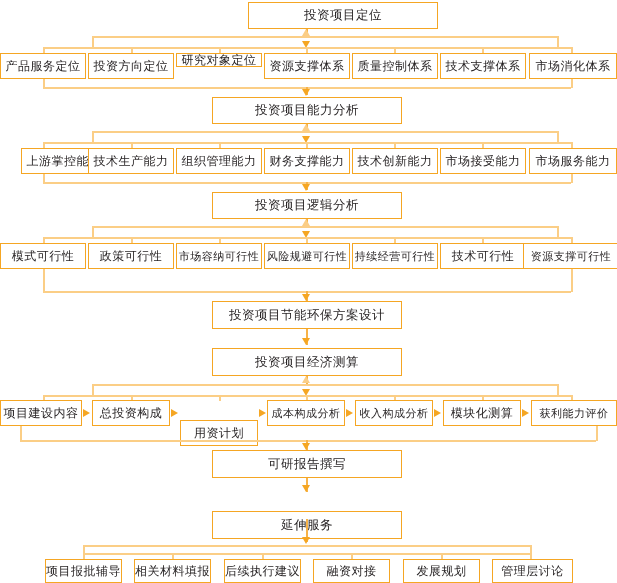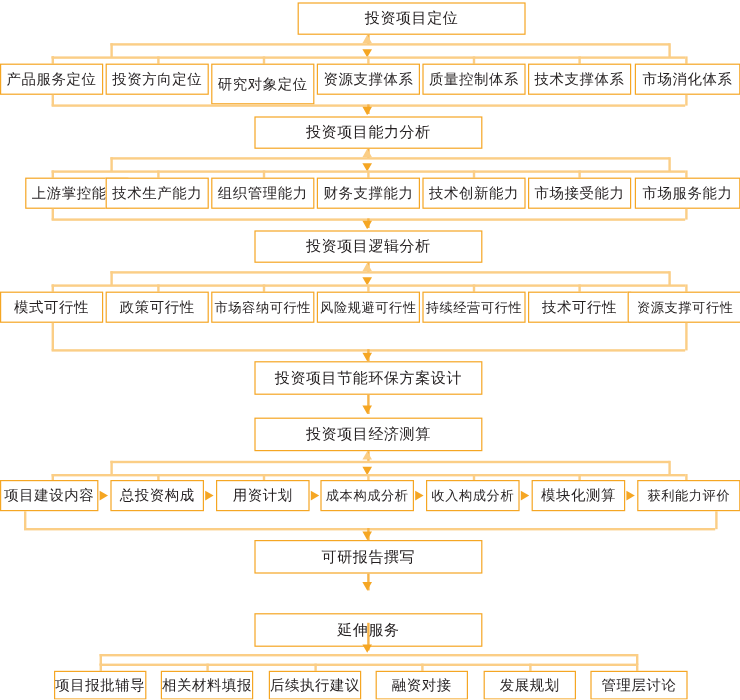--- a/index.html
+++ b/index.html
@@ -72,21 +72,21 @@
   <div class="vline pale" style="left:43px;top:47px;height:7px;"></div>
   <div class="vline pale" style="left:131px;top:47px;height:7px;"></div>
   <div class="vline pale" style="left:219px;top:47px;height:7px;"></div>
   <div class="vline pale" style="left:306px;top:47px;height:7px;"></div>
   <div class="vline pale" style="left:394px;top:47px;height:7px;"></div>
   <div class="vline pale" style="left:482px;top:47px;height:7px;"></div>
   <div class="vline pale" style="left:571px;top:47px;height:7px;"></div>
 
   <div class="node leaf" style="left:0px;top:53px;width:86px;height:26px;">产品服务定位</div>
   <div class="node leaf" style="left:88px;top:53px;width:86px;height:26px;">投资方向定位</div>
-  <div class="node leaf" style="left:176px;top:53px;width:86px;height:34px;">研究对象定位</div>
+  <div class="node leaf" style="left:176px;top:53px;width:86px;height:14px;">研究对象定位</div>
   <div class="node leaf" style="left:264px;top:53px;width:86px;height:26px;">资源支撑体系</div>
   <div class="node leaf" style="left:352px;top:53px;width:86px;height:26px;">质量控制体系</div>
   <div class="node leaf" style="left:440px;top:53px;width:86px;height:26px;">技术支撑体系</div>
   <div class="node leaf" style="left:529px;top:53px;width:88px;height:26px;">市场消化体系</div>
 
   <div class="vline pale" style="left:43px;top:79px;height:9px;"></div>
   <div class="vline pale" style="left:571px;top:79px;height:9px;"></div>
   <div class="hline pale" style="left:43px;top:87px;width:528px;"></div>
   <div class="vline" style="left:306px;top:87px;height:8px;"></div>
   <div class="arrow-down" style="left:302px;top:89px;"></div>
@@ -175,21 +175,21 @@
   <div class="vline pale" style="left:219px;top:395px;height:6px;"></div>
   <div class="vline pale" style="left:306px;top:395px;height:6px;"></div>
   <div class="vline pale" style="left:394px;top:395px;height:6px;"></div>
   <div class="vline pale" style="left:482px;top:395px;height:6px;"></div>
   <div class="vline pale" style="left:571px;top:395px;height:6px;"></div>
 
   <div class="node leaf" style="left:0px;top:400px;width:82px;height:26px;">项目建设内容</div>
   <div class="arrow-right" style="left:83px;top:409px;"></div>
   <div class="node leaf" style="left:92px;top:400px;width:78px;height:26px;">总投资构成</div>
   <div class="arrow-right" style="left:171px;top:409px;"></div>
-  <div class="node leaf" style="left:180px;top:400px;width:78px;height:26px;">用资计划</div>
+  <div class="node leaf" style="left:180px;top:420px;width:78px;height:26px;">用资计划</div>
   <div class="arrow-right" style="left:259px;top:409px;"></div>
   <div class="node leaf" style="left:267px;top:400px;width:78px;height:26px;font-size:11px;">成本构成分析</div>
   <div class="arrow-right" style="left:346px;top:409px;"></div>
   <div class="node leaf" style="left:355px;top:400px;width:78px;height:26px;font-size:11px;">收入构成分析</div>
   <div class="arrow-right" style="left:434px;top:409px;"></div>
   <div class="node leaf" style="left:443px;top:400px;width:78px;height:26px;">模块化测算</div>
   <div class="arrow-right" style="left:522px;top:409px;"></div>
   <div class="node leaf" style="left:531px;top:400px;width:86px;height:26px;font-size:11px;">获利能力评价</div>
 
   <div class="vline pale" style="left:20px;top:426px;height:15px;"></div>

